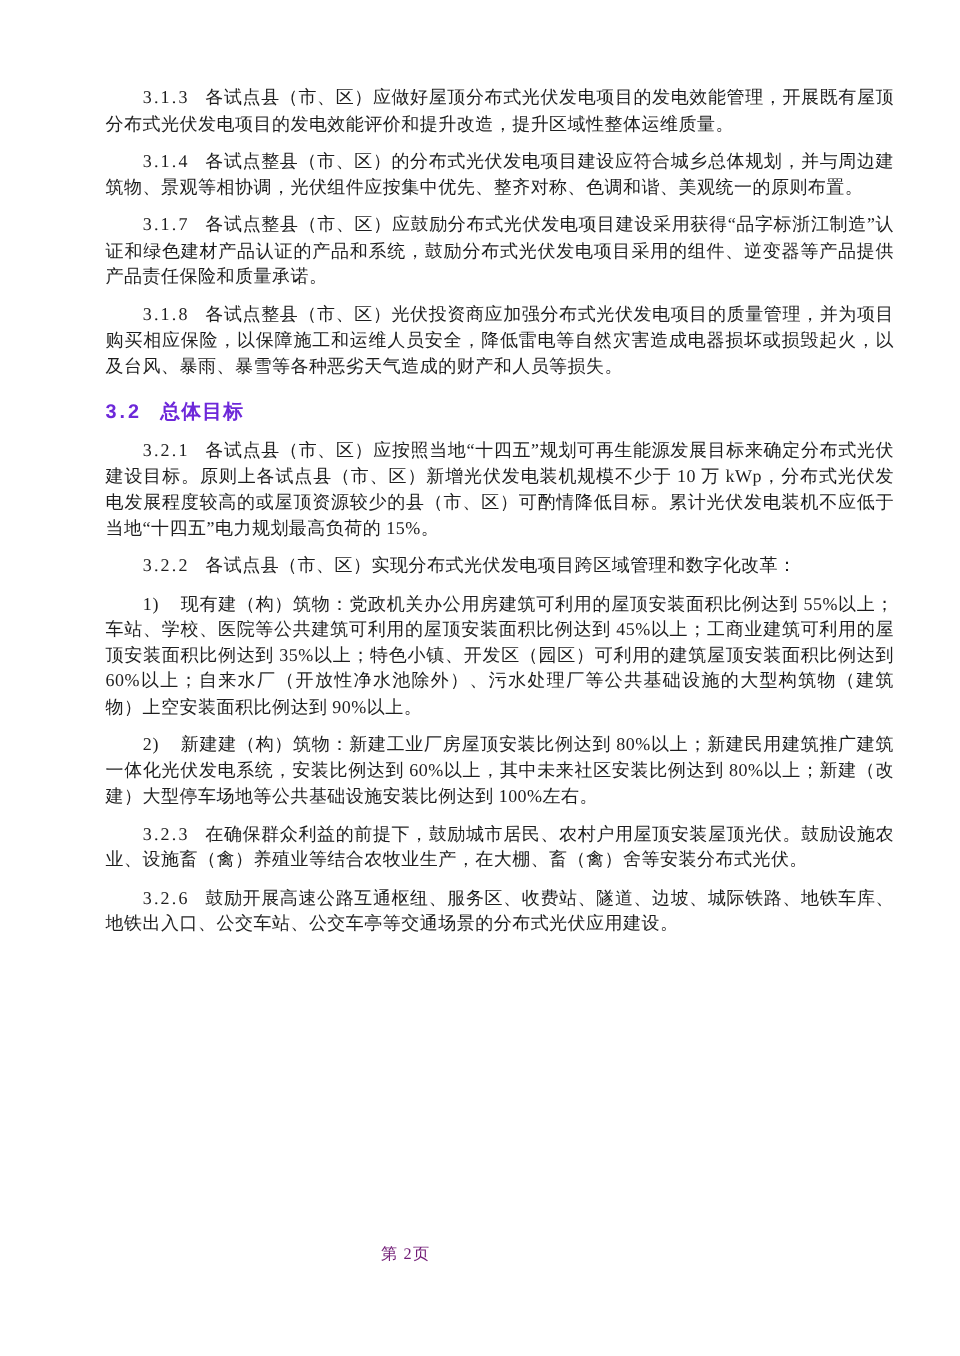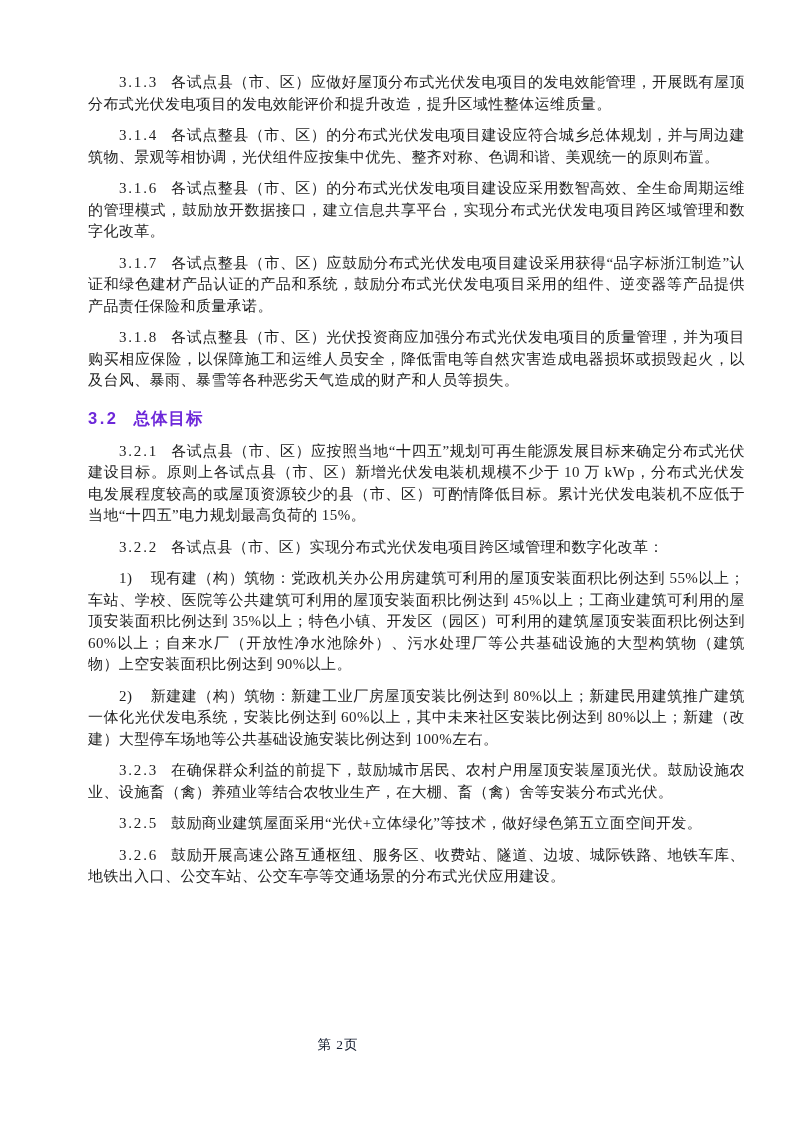--- a/index.html
+++ b/index.html
@@ -57,53 +57,51 @@
     padding-right: 15px;
   }
   .footer {
     position: absolute;
     left: 0;
     right: 0;
     top: 1036px;
     text-align: center;
     font-size: 13.5px;
     letter-spacing: 1px;
-    color: #0f172a;
+    color: #701a75;
   }
 </style>
 </head>
 <body>
 
 <div class="page">
   <main class="content">
 
     <p class="para"><span class="num">3.1.3</span><span>各试点县（市、区）应做好屋顶分布式光伏发电项目的发电效能管理，开展既有屋顶分布式光伏发电项目的发电效能评价和提升改造，提升区域性整体运维质量。</span></p>
 
     <p class="para"><span class="num">3.1.4</span><span>各试点整县（市、区）的分布式光伏发电项目建设应符合城乡总体规划，并与周边建筑物、景观等相协调，光伏组件应按集中优先、整齐对称、色调和谐、美观统一的原则布置。</span></p>
 
 
-    <p class="para"><span class="num">3.1.6</span><span>各试点整县（市、区）的分布式光伏发电项目建设应采用数智高效、全生命周期运维的管理模式，鼓励放开数据接口，建立信息共享平台，实现分布式光伏发电项目跨区域管理和数字化改革。</span></p>
 
     <p class="para"><span class="num">3.1.7</span><span>各试点整县（市、区）应鼓励分布式光伏发电项目建设采用获得“品字标浙江制造”认证和绿色建材产品认证的产品和系统，鼓励分布式光伏发电项目采用的组件、逆变器等产品提供产品责任保险和质量承诺。</span></p>
 
     <p class="para"><span class="num">3.1.8</span><span>各试点整县（市、区）光伏投资商应加强分布式光伏发电项目的质量管理，并为项目购买相应保险，以保障施工和运维人员安全，降低雷电等自然灾害造成电器损坏或损毁起火，以及台风、暴雨、暴雪等各种恶劣天气造成的财产和人员等损失。</span></p>
 
     <h2 class="section-heading"><span class="hnum">3.2</span><span>总体目标</span></h2>
 
     <p class="para"><span class="num">3.2.1</span><span>各试点县（市、区）应按照当地“十四五”规划可再生能源发展目标来确定分布式光伏建设目标。原则上各试点县（市、区）新增光伏发电装机规模不少于 10 万 kWp，分布式光伏发电发展程度较高的或屋顶资源较少的县（市、区）可酌情降低目标。累计光伏发电装机不应低于当地“十四五”电力规划最高负荷的 15%。</span></p>
 
     <p class="para"><span class="num">3.2.2</span><span>各试点县（市、区）实现分布式光伏发电项目跨区域管理和数字化改革：</span></p>
 
     <p class="para"><span class="list-num">1)</span><span>现有建（构）筑物：党政机关办公用房建筑可利用的屋顶安装面积比例达到 55%以上；车站、学校、医院等公共建筑可利用的屋顶安装面积比例达到 45%以上；工商业建筑可利用的屋顶安装面积比例达到 35%以上；特色小镇、开发区（园区）可利用的建筑屋顶安装面积比例达到 60%以上；自来水厂（开放性净水池除外）、污水处理厂等公共基础设施的大型构筑物（建筑物）上空安装面积比例达到 90%以上。</span></p>
 
     <p class="para"><span class="list-num">2)</span><span>新建建（构）筑物：新建工业厂房屋顶安装比例达到 80%以上；新建民用建筑推广建筑一体化光伏发电系统，安装比例达到 60%以上，其中未来社区安装比例达到 80%以上；新建（改建）大型停车场地等公共基础设施安装比例达到 100%左右。</span></p>
 
     <p class="para"><span class="num">3.2.3</span><span>在确保群众利益的前提下，鼓励城市居民、农村户用屋顶安装屋顶光伏。鼓励设施农业、设施畜（禽）养殖业等结合农牧业生产，在大棚、畜（禽）舍等安装分布式光伏。</span></p>
 
 
-    <p class="para"><span class="num">3.2.5</span><span>鼓励商业建筑屋面采用“光伏+立体绿化”等技术，做好绿色第五立面空间开发。</span></p>
 
     <p class="para"><span class="num">3.2.6</span><span>鼓励开展高速公路互通枢纽、服务区、收费站、隧道、边坡、城际铁路、地铁车库、地铁出入口、公交车站、公交车亭等交通场景的分布式光伏应用建设。</span></p>
 
   </main>
 
   <footer class="footer">第 2页</footer>
 </div>
 
 </body></html>

